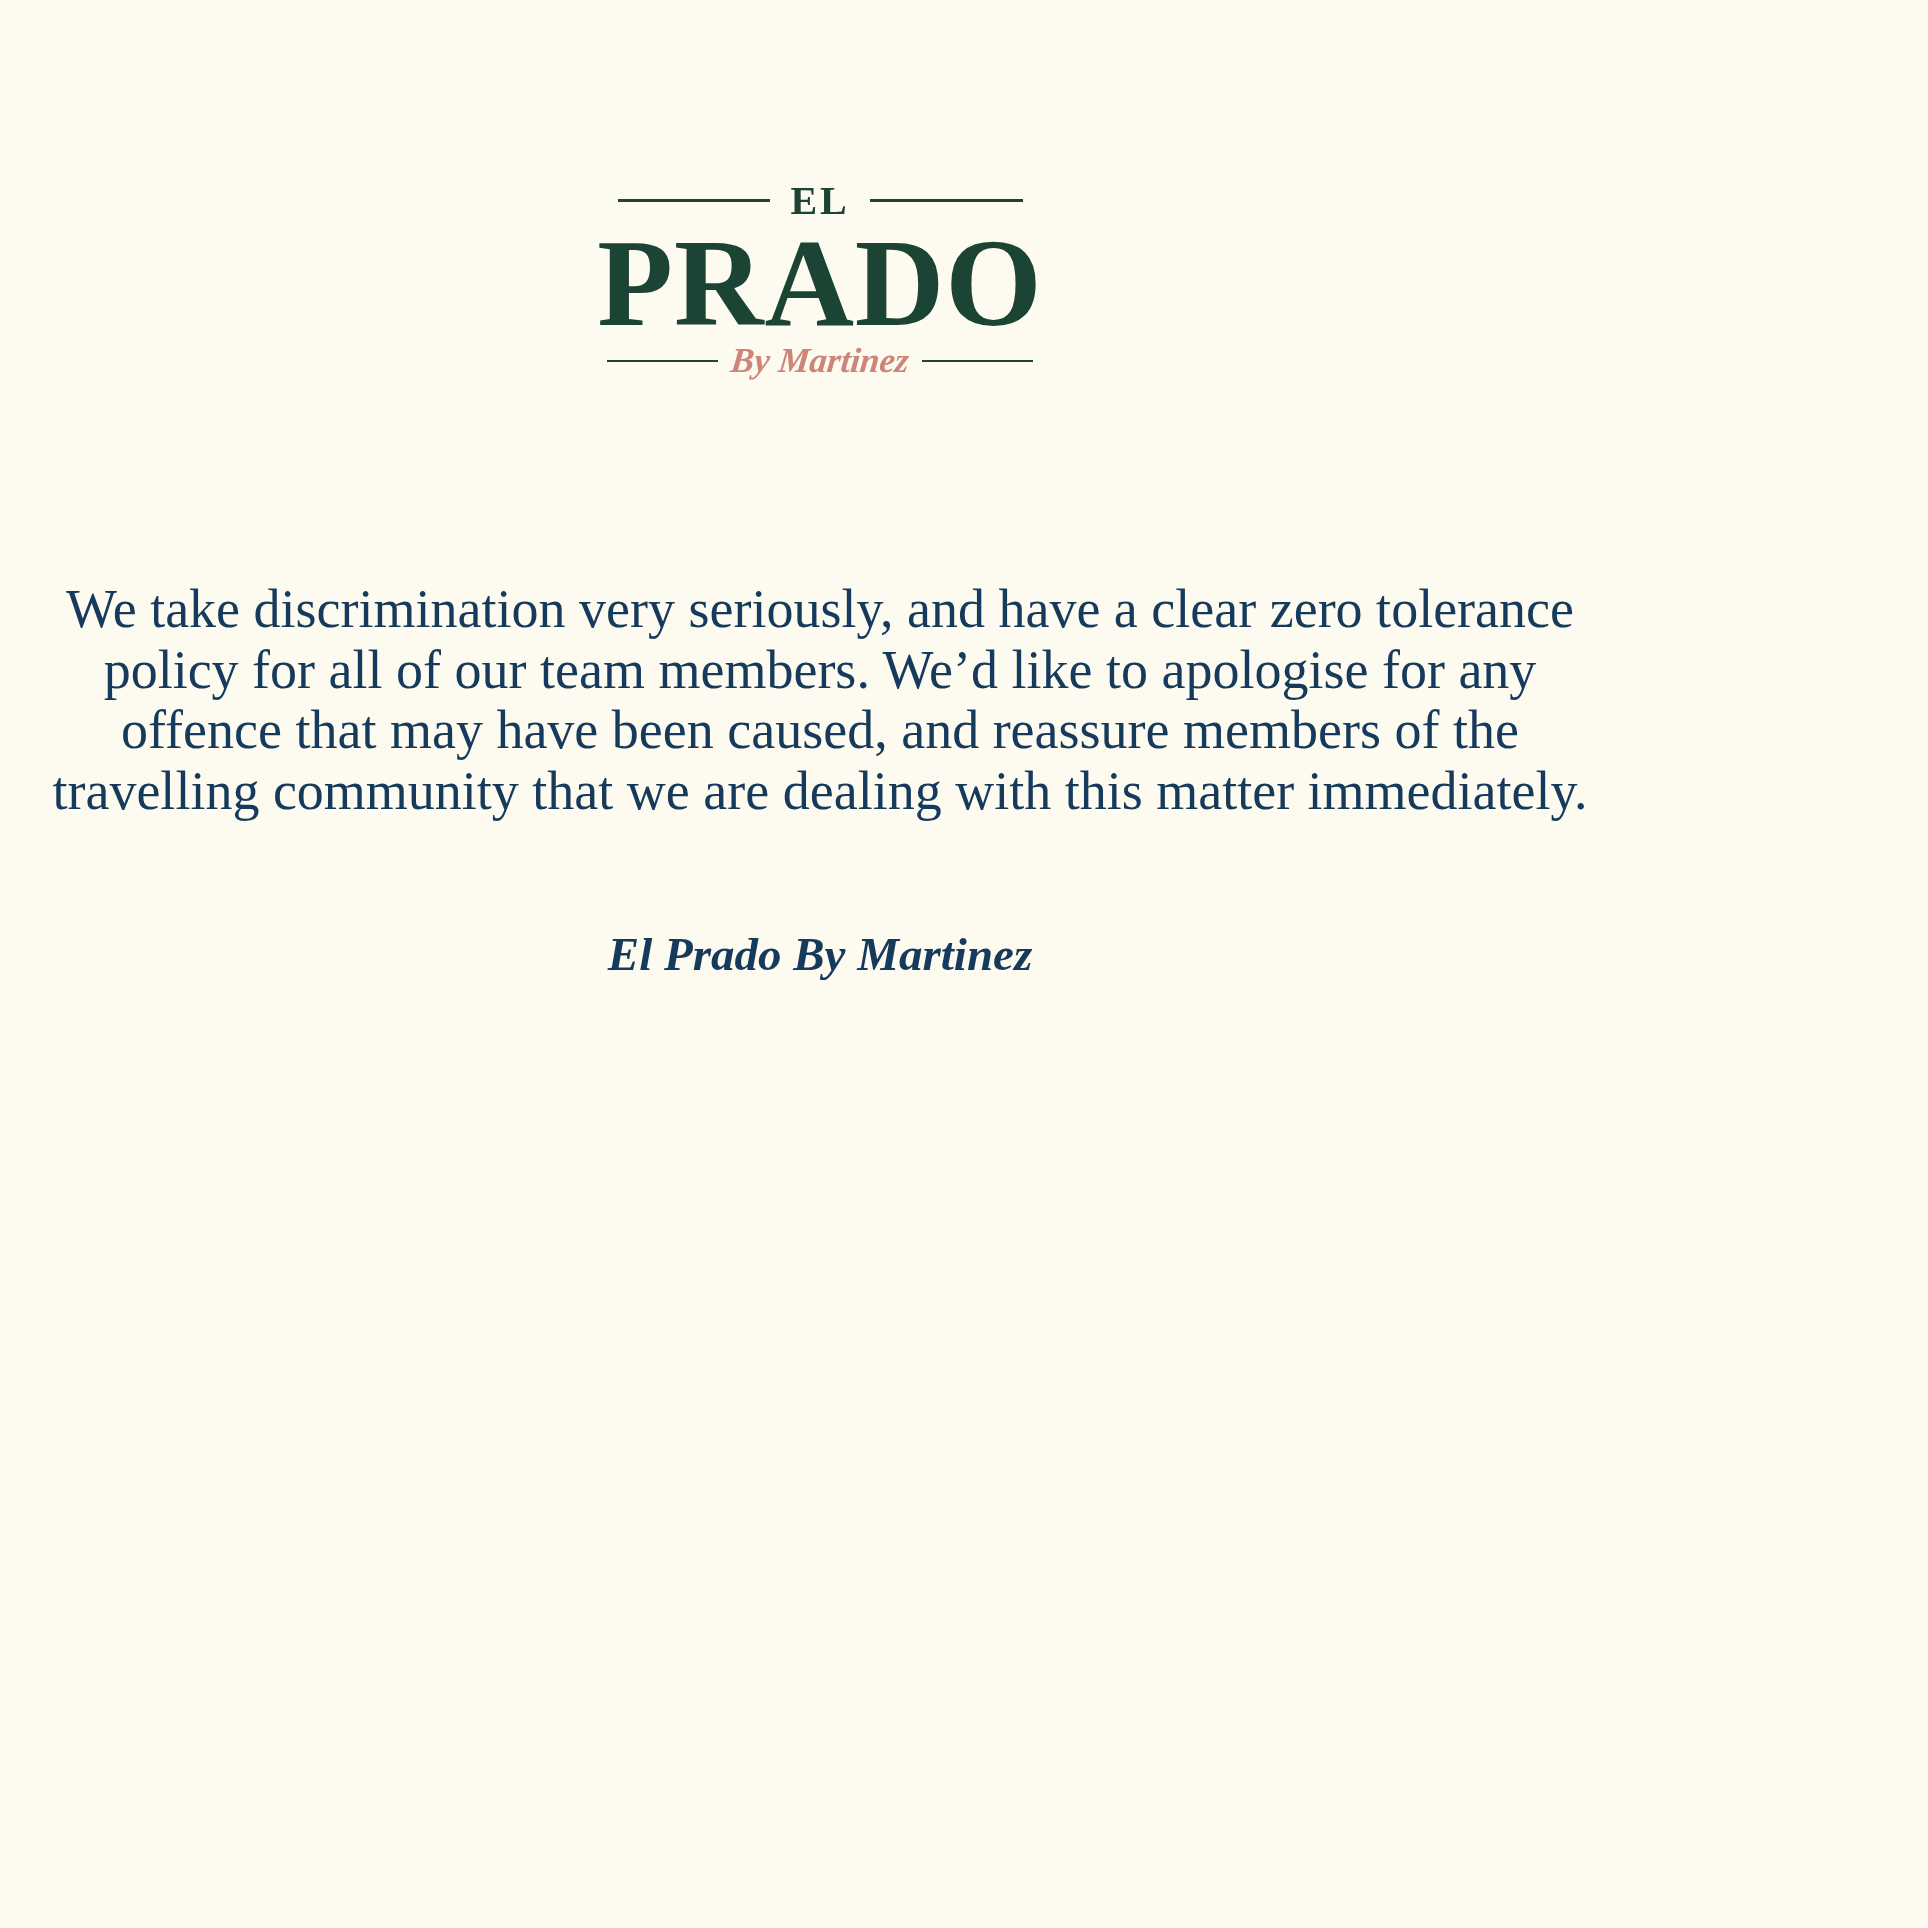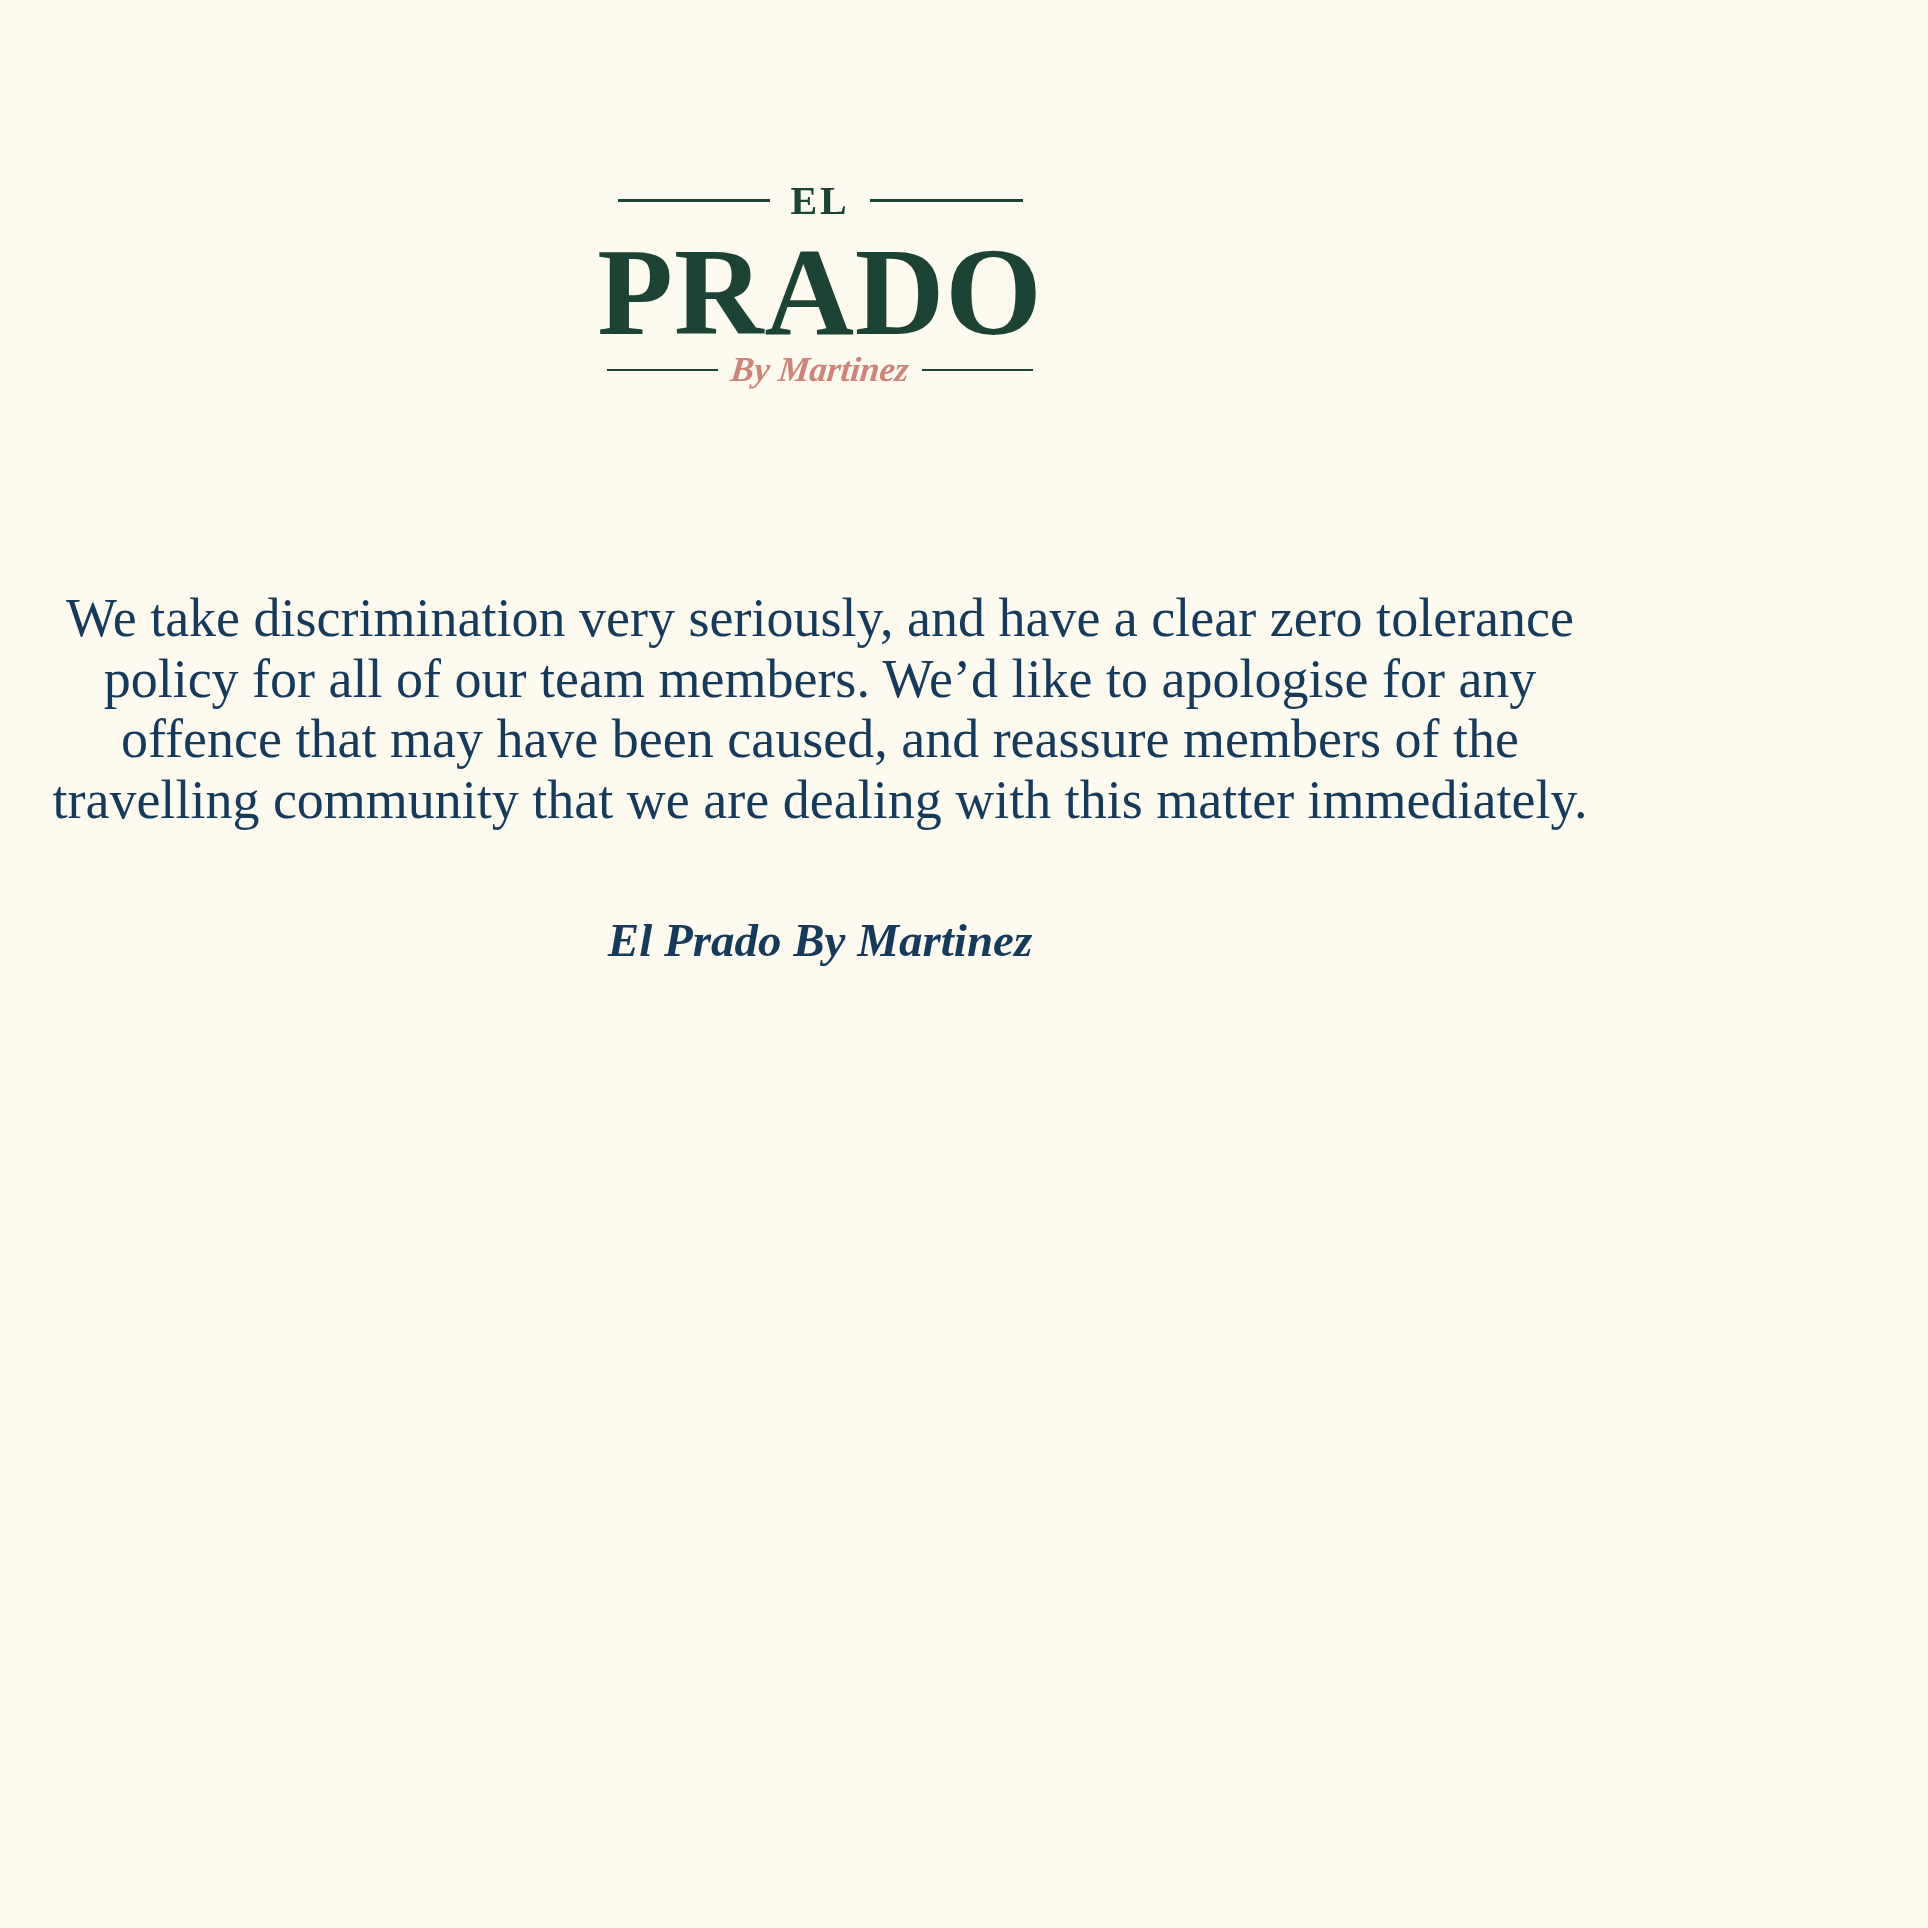--- a/index.html
+++ b/index.html
@@ -60,21 +60,21 @@
     white-space: nowrap;
   }
 
   .logo-prado {
     font-family: "Liberation Serif", "DejaVu Serif", serif;
     font-size: 124px;
     font-weight: 700;
     color: #1C4434;
     line-height: 1.0;
     letter-spacing: 0.9px;
-    margin-top: 9px;
+    margin-top: 0;
     white-space: nowrap;
   }
 
   .logo-bottom-row {
     width: 405px;
     display: flex;
     align-items: center;
     justify-content: center;
     height: 41px;
     margin-top: -5.6px;
@@ -108,21 +108,21 @@
   .statement p {
     margin: 0;
     padding: 0;
   }
   .para-gap {
     height: 79px;
   }
 
   
   .signature {
-    margin-top: 85px;
+    margin-top: 108px;
     font-family: "Liberation Serif", "DejaVu Serif", serif;
     font-size: 47px;
     font-style: italic;
     font-weight: 700;
     color: #163A5C;
     text-align: center;
     line-height: 1.1;
   }
 </style>
 </head>

